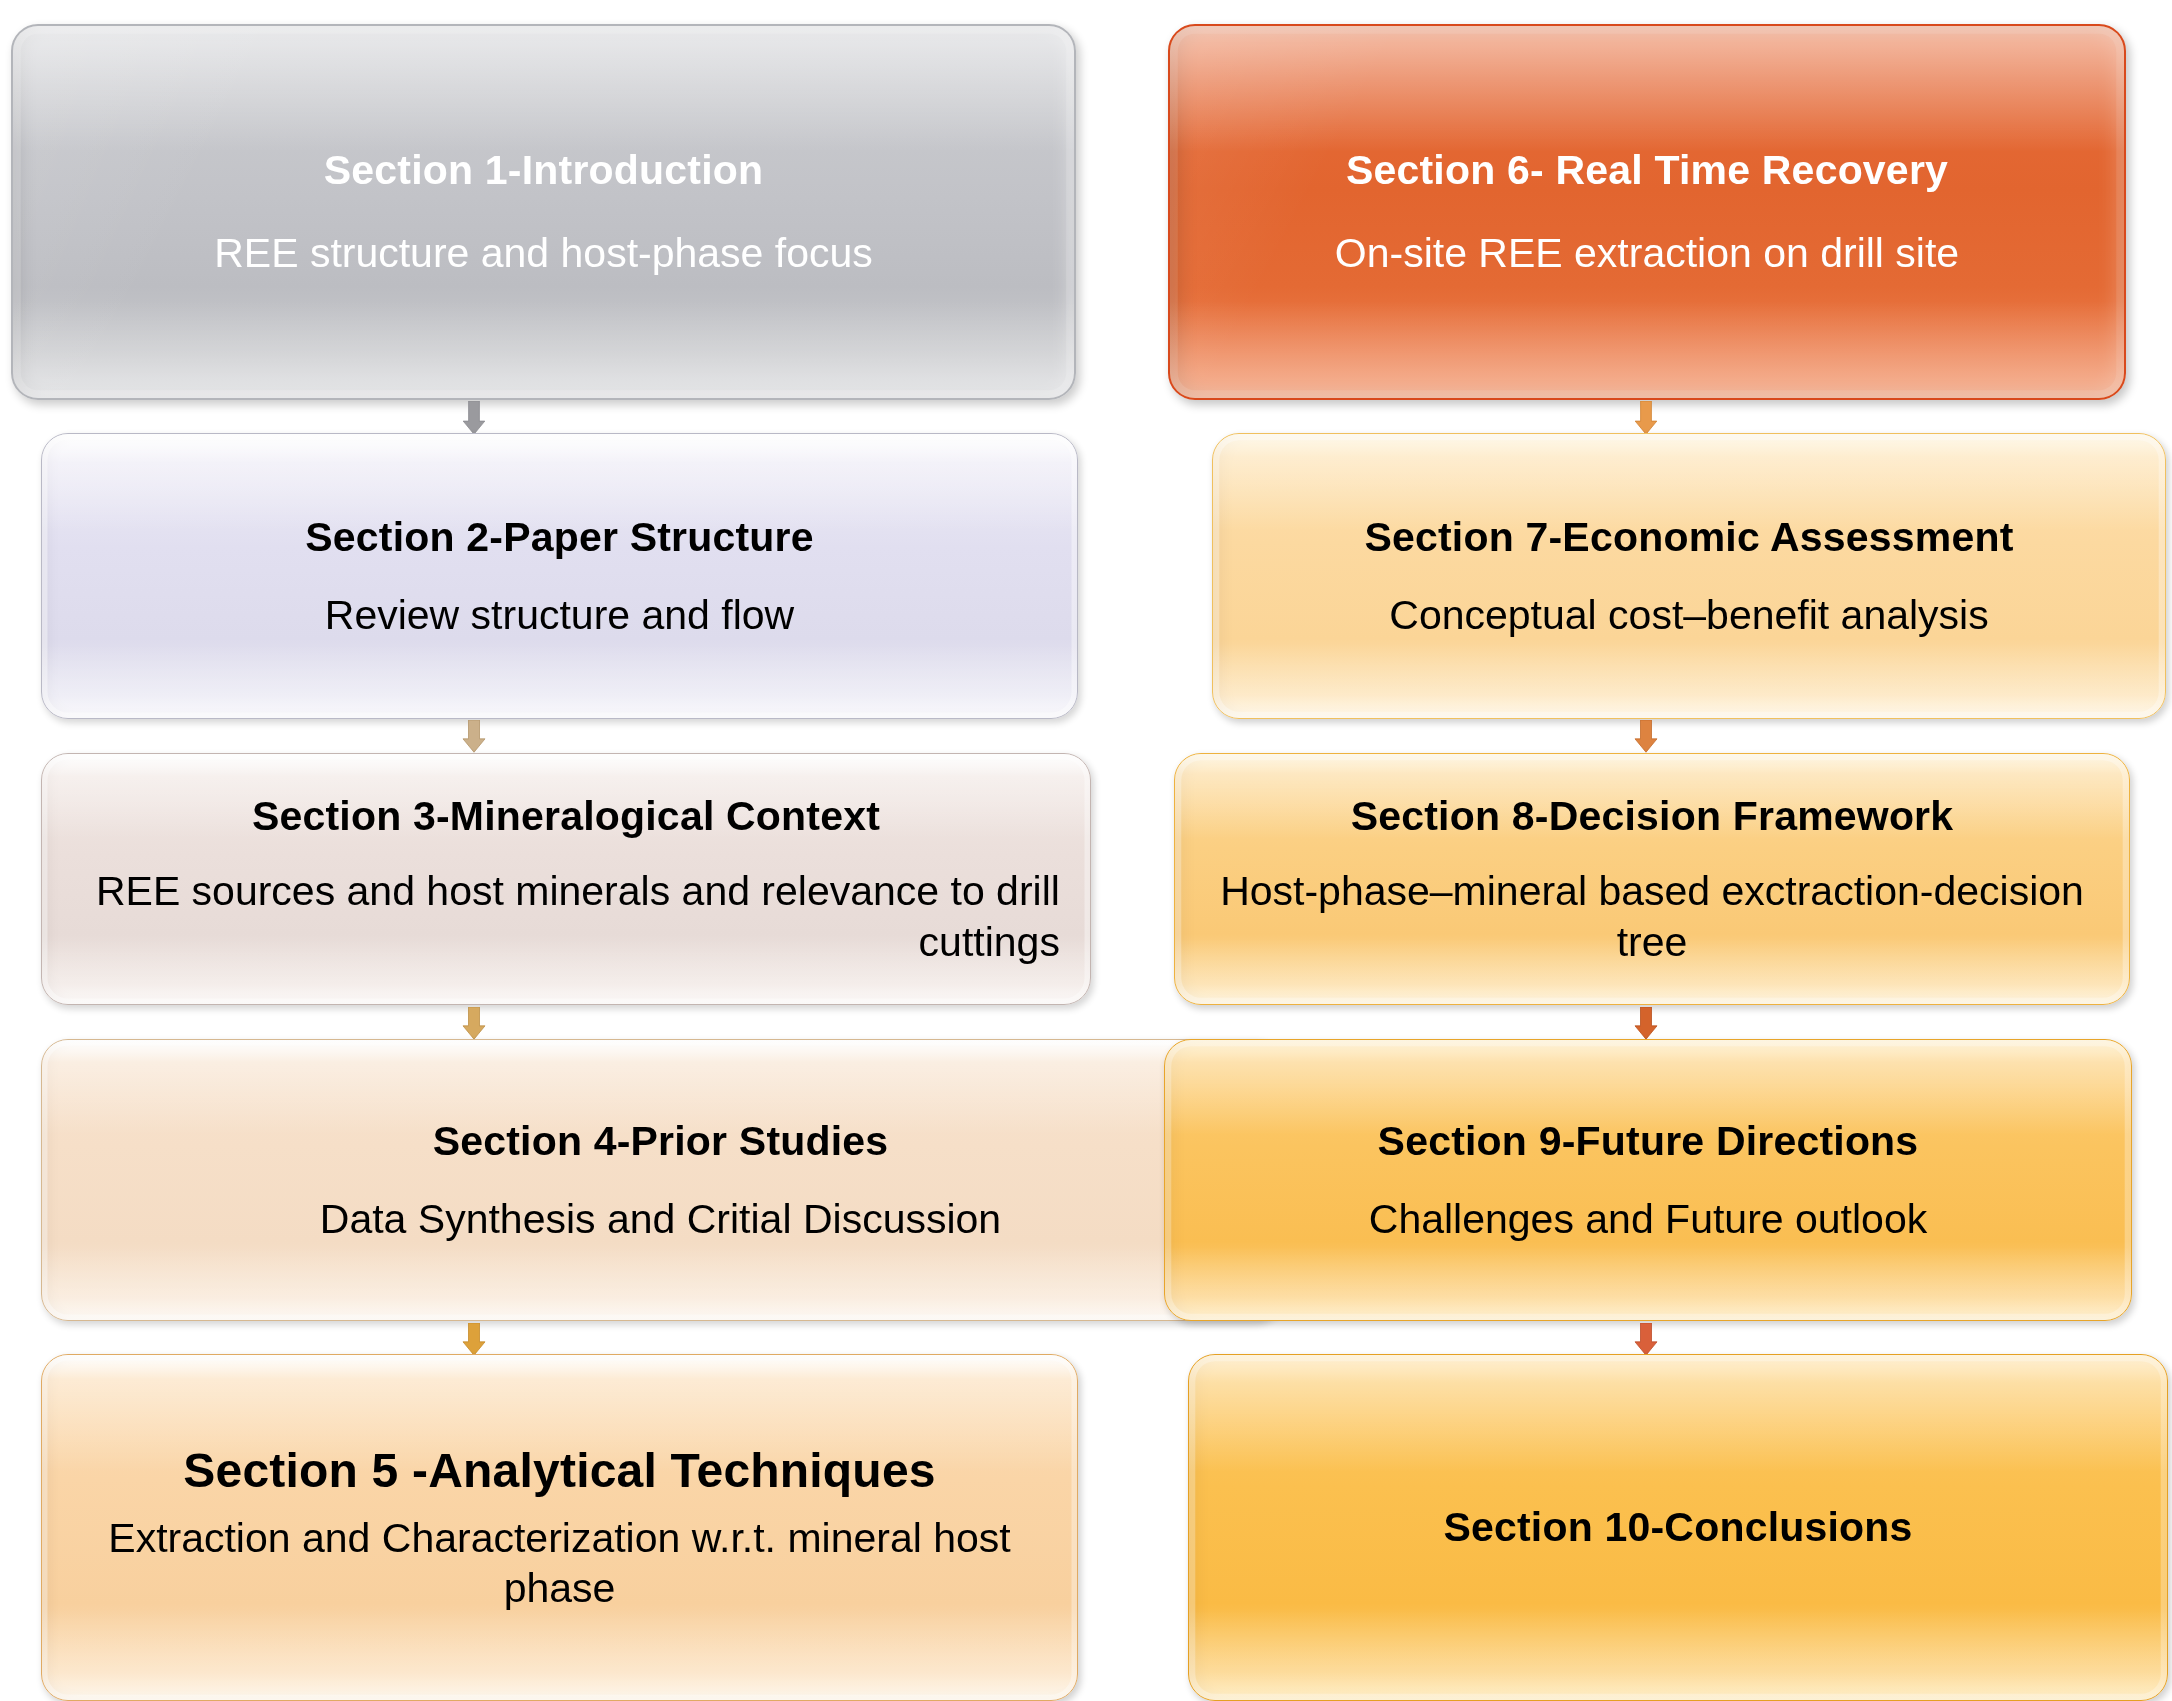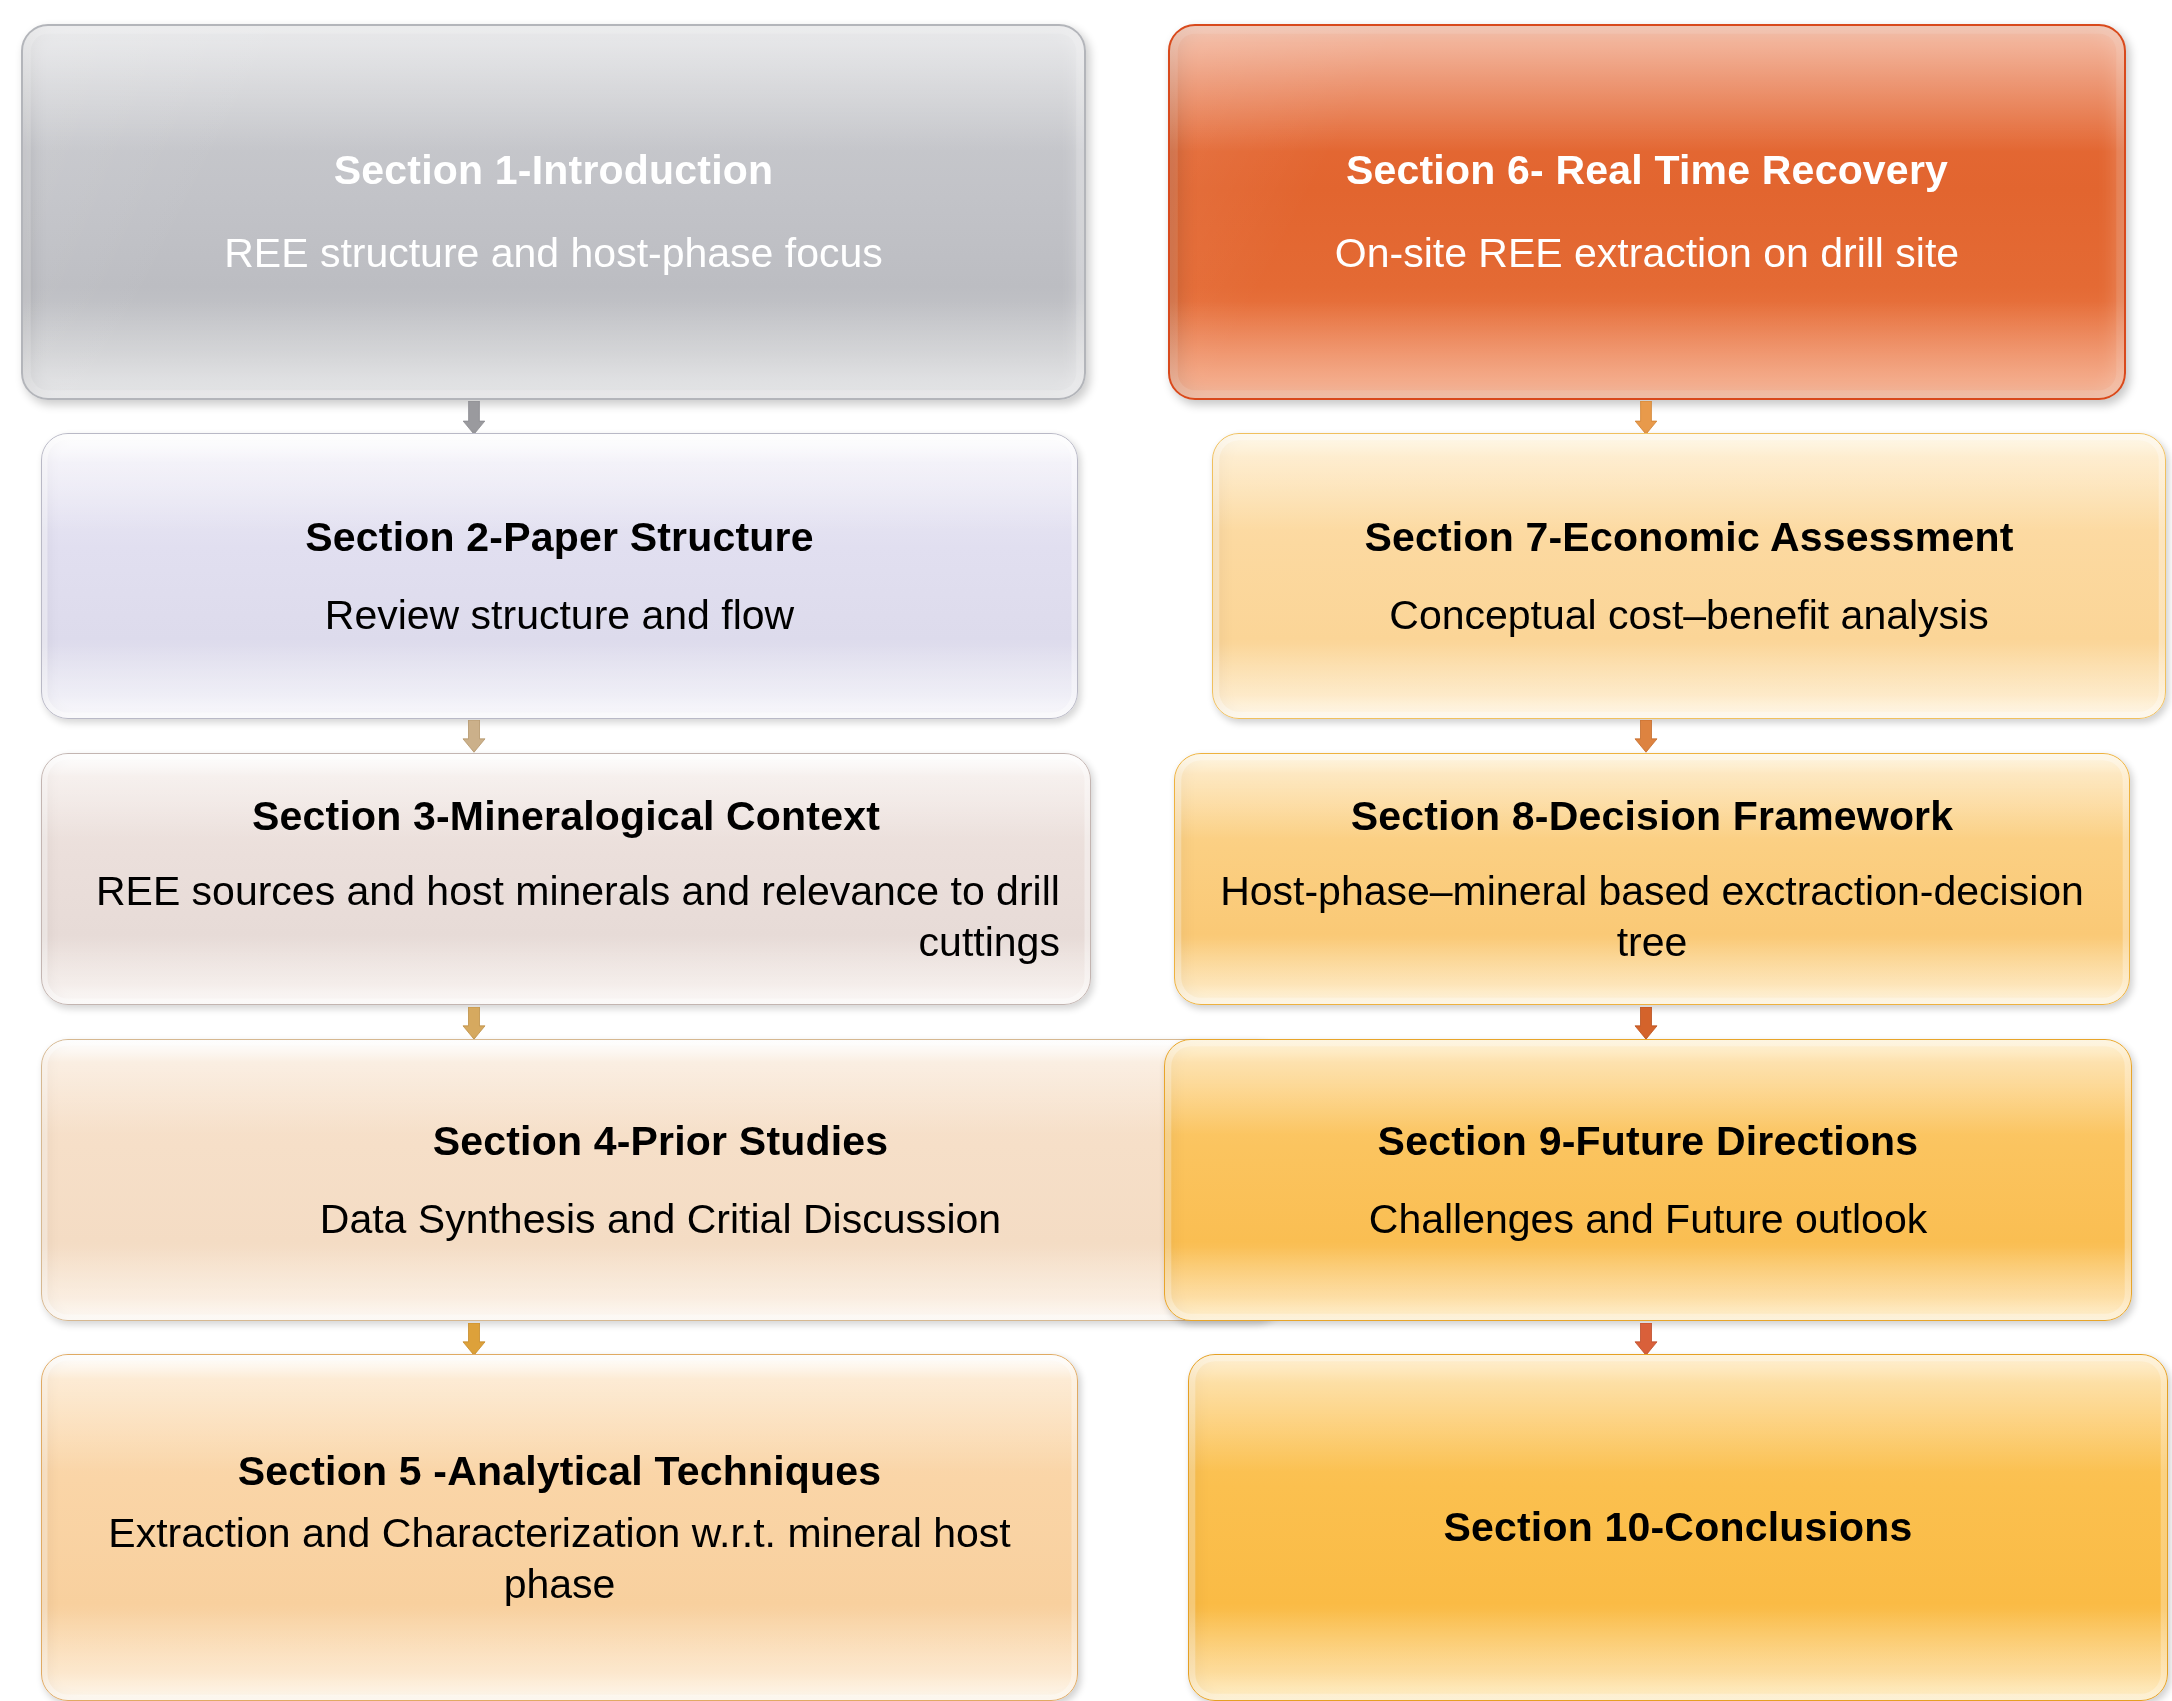--- a/index.html
+++ b/index.html
@@ -135,21 +135,21 @@
 
   
   .arrow{position:absolute;pointer-events:none;}
   .arrow svg{display:block;}
 </style>
 </head>
 <body>
 
 <div id="canvas">
 
-  <div class="node skin-s1" style="left:21px;top:23.5px;width:1065px;height:376px;">
+  <div class="node skin-s1" style="left:11px;top:23.5px;width:1065px;height:376px;">
     <span class="bevel-top"></span>
     <span class="bevel-bot"></span>
     <div class="inner">
       <div class="ttl" style="font-size:41px;margin-bottom:33px;">Section 1-Introduction</div>
       <div class="sub" style="font-size:41px;">REE structure and host-phase focus</div>
     </div>
   </div>
 
   <div class="arrow" style="left:459px;top:401px;width:30px;height:34px;">
     <svg width="30" height="34" viewBox="0 0 38 44" aria-hidden="true">
@@ -199,21 +199,21 @@
   <div class="arrow" style="left:459px;top:1323px;width:30px;height:33px;">
     <svg width="30" height="33" viewBox="0 0 38 42" aria-hidden="true">
       <polygon points="12,0 26,0 26,24 33,24 19,41 5,24 12,24" fill="#dda13a" stroke="#c68a26" stroke-width="1"></polygon>
     </svg>
   </div>
 
   <div class="node skin-s5" style="left:41px;top:1354px;width:1037px;height:347px;">
     <span class="bevel-top"></span>
     <span class="bevel-bot"></span>
     <div class="inner">
-      <div class="ttl" style="font-size:41px;margin-bottom:12px;">Section 5 -Analytical Techniques</div>
+      <div class="ttl" style="font-size:48px;margin-bottom:12px;">Section 5 -Analytical Techniques</div>
       <div class="sub" style="font-size:41px;">Extraction and Characterization w.r.t. mineral host phase</div>
     </div>
   </div>
 
   <div class="node skin-s6" style="left:1168px;top:23.5px;width:958px;height:376px;">
     <span class="bevel-top"></span>
     <span class="bevel-bot"></span>
     <div class="inner">
       <div class="ttl" style="font-size:41px;margin-bottom:33px;">Section 6- Real Time Recovery</div>
       <div class="sub" style="font-size:41px;">On-site REE extraction on drill site</div>

